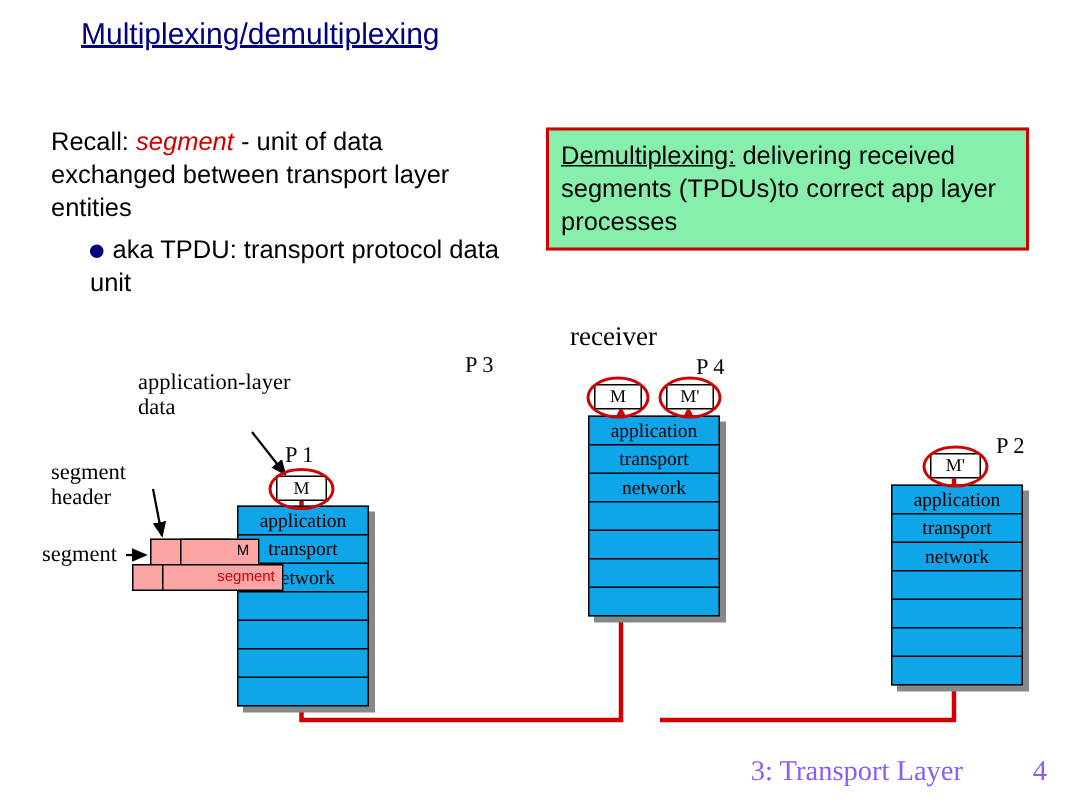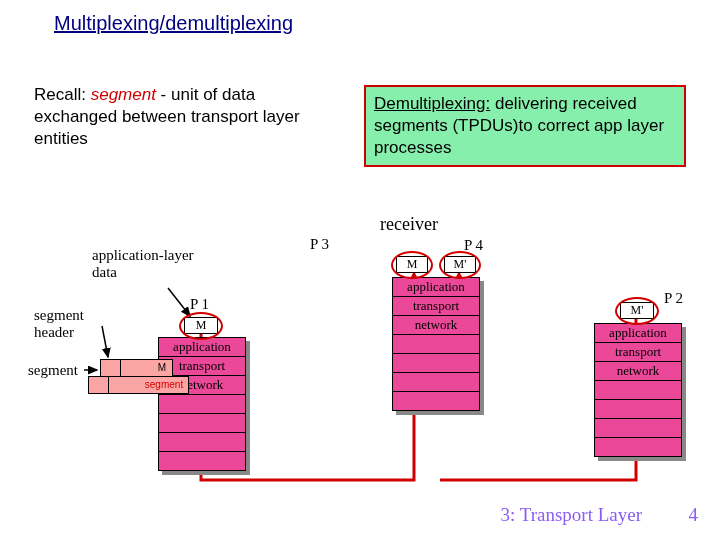--- a/index.html
+++ b/index.html
@@ -56,21 +56,21 @@
   .svg-layer {
     position: absolute;
     top: 0; left: 0;
     width: 720px; height: 540px;
     pointer-events: none;
   }
 
   .stack {
     position: absolute;
     width: 86px;
-    background: #ec4899;
+    background: #0ea5e9;
     border: 1px solid #000;
     box-shadow: 4px 4px 0 #888;
     z-index: 3;
   }
   .stack .row {
     border-bottom: 1px solid #000;
     height: 18px;
     font-size: 13px;
     text-align: center;
     line-height: 18px;
@@ -126,20 +126,21 @@
     margin-top: 28px;
   }
 </style>
 </head>
 <body>
 
 <div class="title">Multiplexing/demultiplexing</div>
 
 <div class="recall">
   <span>Recall: </span><span class="emph">segment</span><span> - unit of data exchanged between transport layer entities</span>
+  <div class="sub"><span class="bullet"></span><span>aka TPDU: transport protocol data unit</span></div>
 </div>
 
 <div class="demux-box">
   <span class="ul">Demultiplexing:</span><span> delivering received segments (TPDUs)to correct app layer processes</span>
 </div>
 
 <div class="label" style="top:247px; left:92px; width:130px; line-height:1.15;">application-layer data</div>
 
 <div class="label" style="top:307px; left:34px; width:70px; line-height:1.1;">segment header</div>
 

